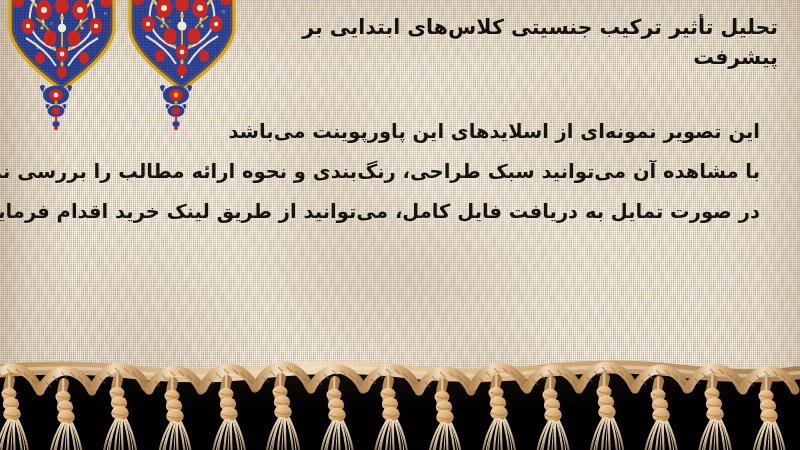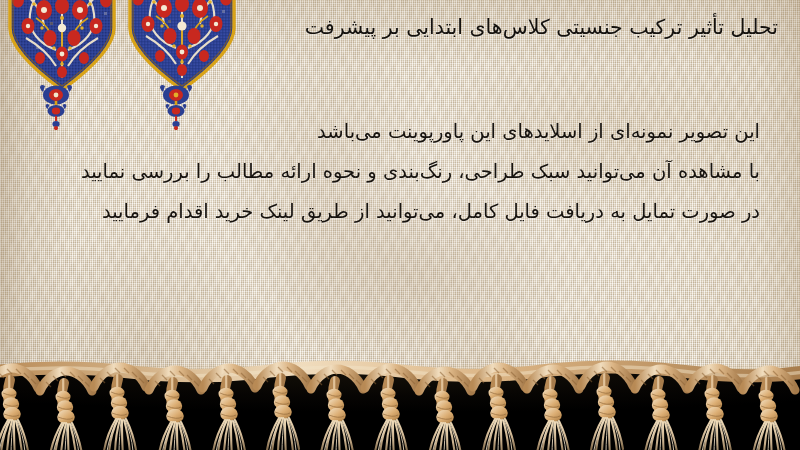--- a/index.html
+++ b/index.html
@@ -105,36 +105,36 @@
 
   
   .title {
     position: absolute;
     right: 22px;
     top: 12px;
     width: 530px;
     text-align: right;
     font-size: 20.5px;
     line-height: 30px;
-    font-weight: 400;
+    font-weight: 700;
     color: #14110e;
     letter-spacing: 0px;
     text-shadow: 0 1px 0 rgba(255,255,255,0.35);
   }
   .body-lines {
     position: absolute;
     right: 40px;
     top: 112px;
     width: 722px;
     text-align: right;
   }
   .body-lines .line {
     font-size: 19.5px;
     line-height: 40px;
-    font-weight: 400;
+    font-weight: 700;
     color: #17130f;
     white-space: nowrap;
     text-shadow: 0 1px 0 rgba(255,255,255,0.32);
   }
 
   
   .bottom-band {
     position: absolute;
     left: 0;
     bottom: 0;

